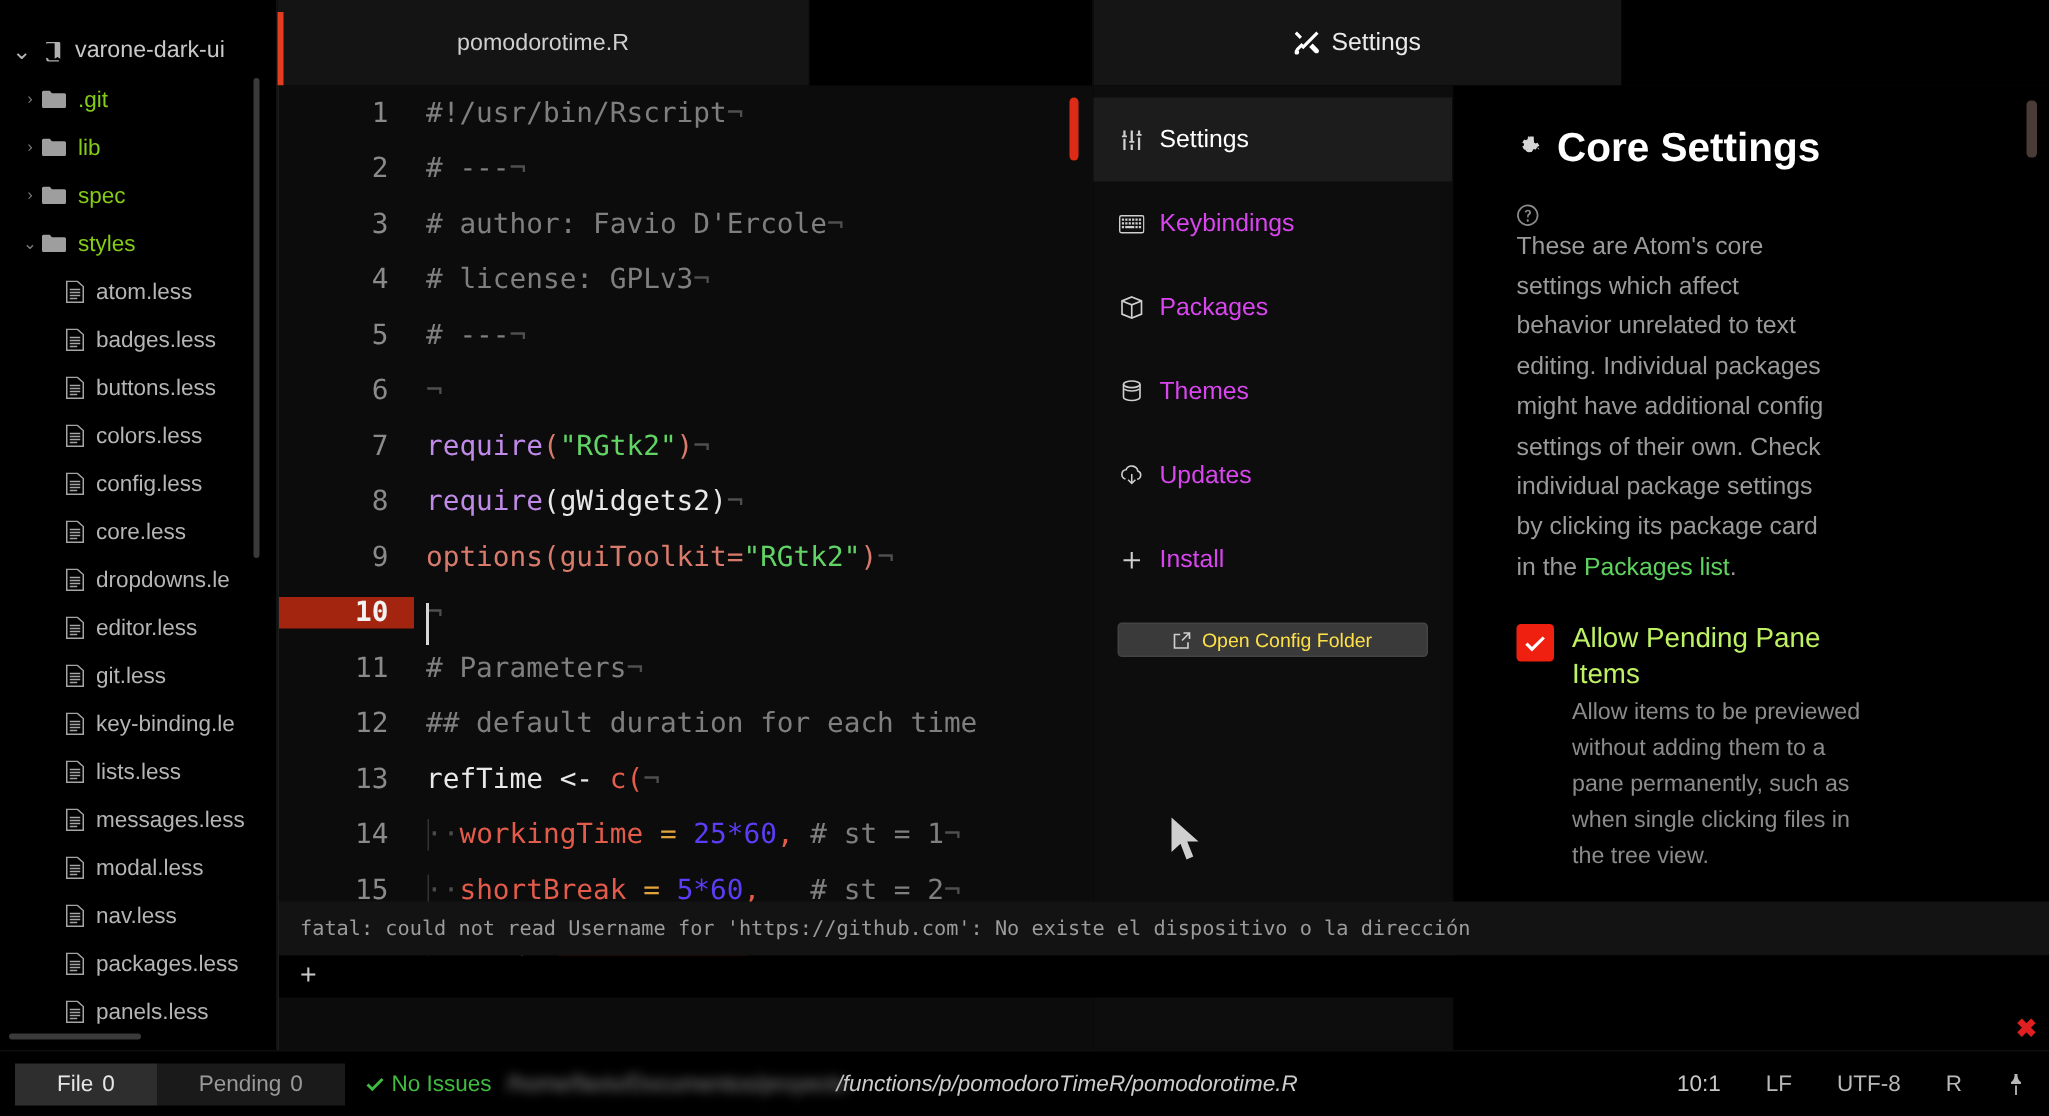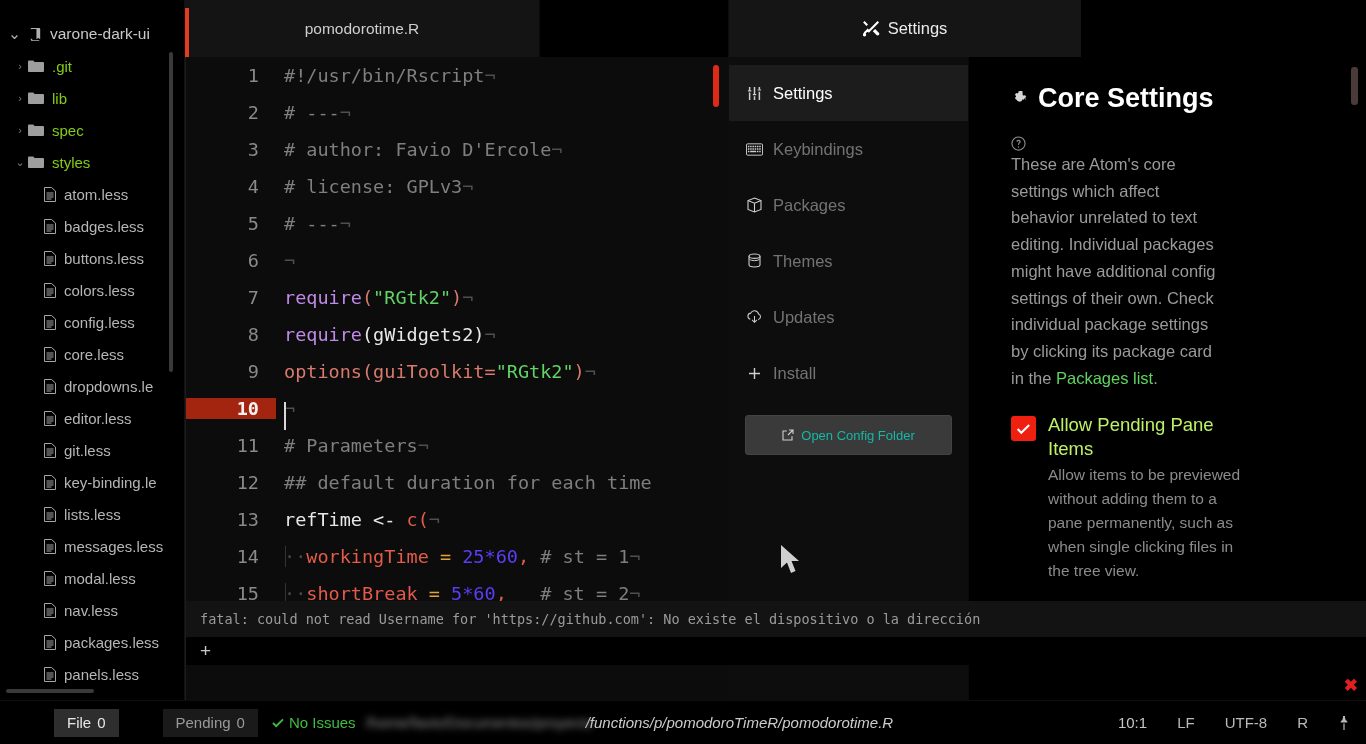--- a/index.html
+++ b/index.html
@@ -208,34 +208,34 @@
     flex: 0 0 240px;
     background: #0d0d0d;
     padding-top: 8px;
     border-right: 1px solid #0a0a0a;
   }
   .s-item {
     display: flex; align-items: center;
     gap: 10px;
     height: 56px;
     padding-left: 16px;
-    color: #737373;
+    color: #d946ef;
     font-size: 16.5px;
   }
   .s-item.active { background: #1c1c1c; color: #ffffff; }
   .s-item .sico { color: #bdbdbd; display:inline-flex; width:18px; justify-content:center; }
   .open-config {
     margin: 14px 16px 0 16px;
-    height: 40px;
+    height: 23px;
     background: #3a3a3a;
     border: 1px solid #434343;
     border-radius: 3px;
     display: flex; align-items: center; justify-content: center;
     gap: 7px;
-    color: #14b8a6;
+    color: #fde047;
     font-size: 13px;
   }
 
   .settings-content {
     flex: 1 1 auto;
     position: relative;
     background: #000000;
     overflow: hidden;
     padding: 26px 30px 0 42px;
   }
@@ -324,23 +324,22 @@
     background: #000000;
     display: flex; align-items: center;
     border-top: 1px solid #0e0e0e;
     position: relative;
     z-index: 5;
   }
   .sb-left { display: flex; align-items: center; gap: 0; padding-left: 10px; }
   .pill {
     height: 28px;
     display: flex; align-items: center;
-    padding: 0 13px;
+    padding: 0 28px;
     font-size: 15px;
-    margin-left: 44px;
   }
   .pill.file { background: #2e2e2e; color: #e6e6e6; }
   .pill.project { background: #1a1a1a; color: #9a9a9a; }
   .pill .cnt { margin-left: 6px; }
   .no-issues {
     color: #3fbd3f; font-size: 15px;
     margin-left: 14px;
     display: flex; align-items: center; gap: 5px;
   }
   .path-blur {

